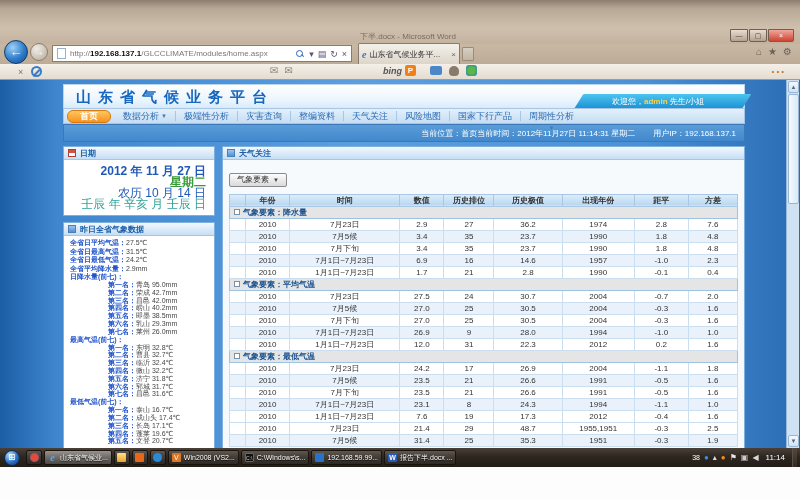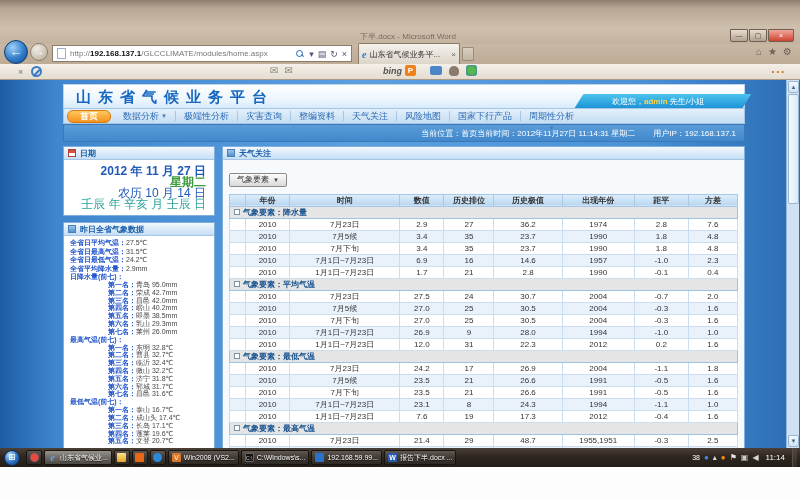--- a/index.html
+++ b/index.html
@@ -534,23 +534,20 @@
                     <td></td>
                     <td>2010</td>
                     <td>1月1日~7月23日</td>
                     <td>7.6</td>
                     <td>19</td>
                     <td>17.3</td>
                     <td>2012</td>
                     <td>-0.4</td>
                     <td>1.6</td>
                   </tr>
-                  <tr class="group-row">
-                    <td colspan="9"><span class="chk"></span><span>气象要素：最高气温</span></td>
-                  </tr>
                   <tr>
                     <td></td>
                     <td>2010</td>
                     <td>7月23日</td>
                     <td>21.4</td>
                     <td>29</td>
                     <td>48.7</td>
                     <td>1955,1951</td>
                     <td>-0.3</td>
                     <td>2.5</td>

